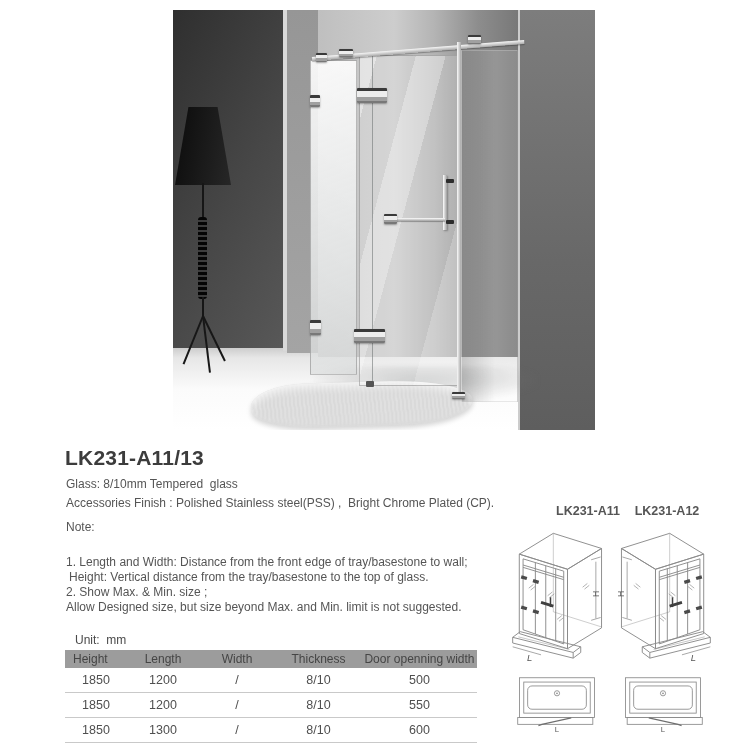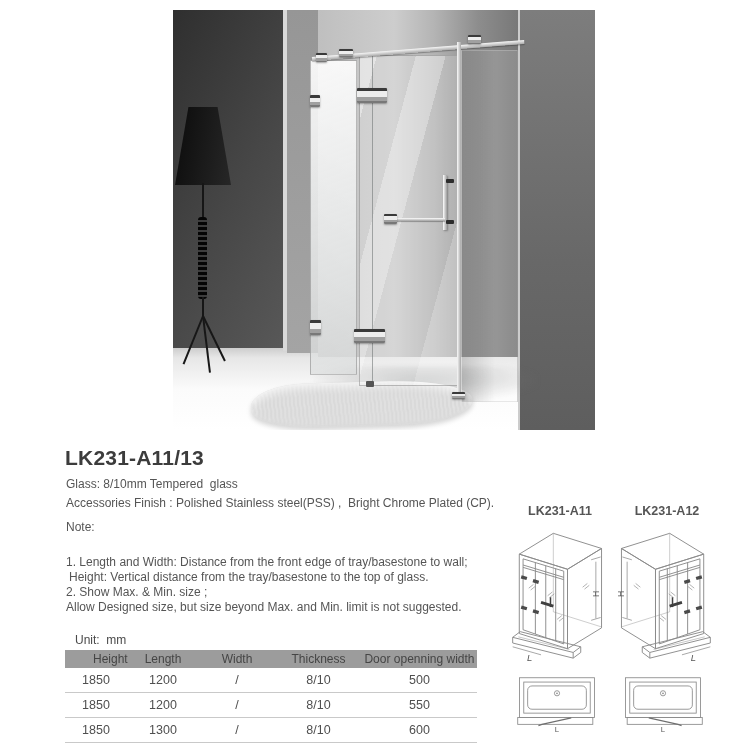--- a/index.html
+++ b/index.html
@@ -75,26 +75,26 @@
   .txt{position:absolute;white-space:pre-wrap;}
   .title{left:65px;top:446px;font-size:21px;font-weight:700;color:#3c3c3c;letter-spacing:.2px;}
   .spec,.note-line{left:66px;font-size:12px;color:#555555;}
   .s1{top:477px;} .s2{top:493px;} .s3{top:496px;}
   .n0{top:520px;} .n1{top:555px;} .n2{top:570px;left:69px;} .n3{top:585px;} .n4{top:600px;}
   .unit{left:75px;top:633px;font-size:12px;color:#4a4a4a;}
 
   
   .spec-table{position:absolute;left:65px;top:650px;width:412px;border-collapse:collapse;table-layout:fixed;}
   .spec-table th{background:#9c9c9c;color:#454545;font-weight:normal;font-size:12px;height:18px;padding:0;}
-  .spec-table th:first-child{text-align:left;padding-left:28px;margin-left:28px;}
+  .spec-table th:first-child{text-align:left;padding-left:8px;margin-left:28px;}
   .spec-table td{height:24px;text-align:center;font-size:12.5px;color:#4f4f4f;border-bottom:1px solid #c9c9c9;padding:0;}
 
   
   .dia-label{position:absolute;top:504px;width:110px;text-align:center;font-size:12.5px;color:#555;font-weight:600;}
-  .lbl-a{left:505px;} .lbl-b{left:612px;}
+  .lbl-a{left:533px;} .lbl-b{left:612px;}
   svg.dia{position:absolute;overflow:visible;}
   .iso-a{left:507px;top:520px;} .iso-b{left:612px;top:520px;}
   .plan-a{left:516px;top:676px;} .plan-b{left:622px;top:676px;}
   svg text{font-family:"Liberation Sans",sans-serif;font-size:9px;fill:#555;}
   svg text.ltxt{font-size:10px;font-style:italic;}
 </style>
 </head>
 <body>
 
 <div id="screen">

